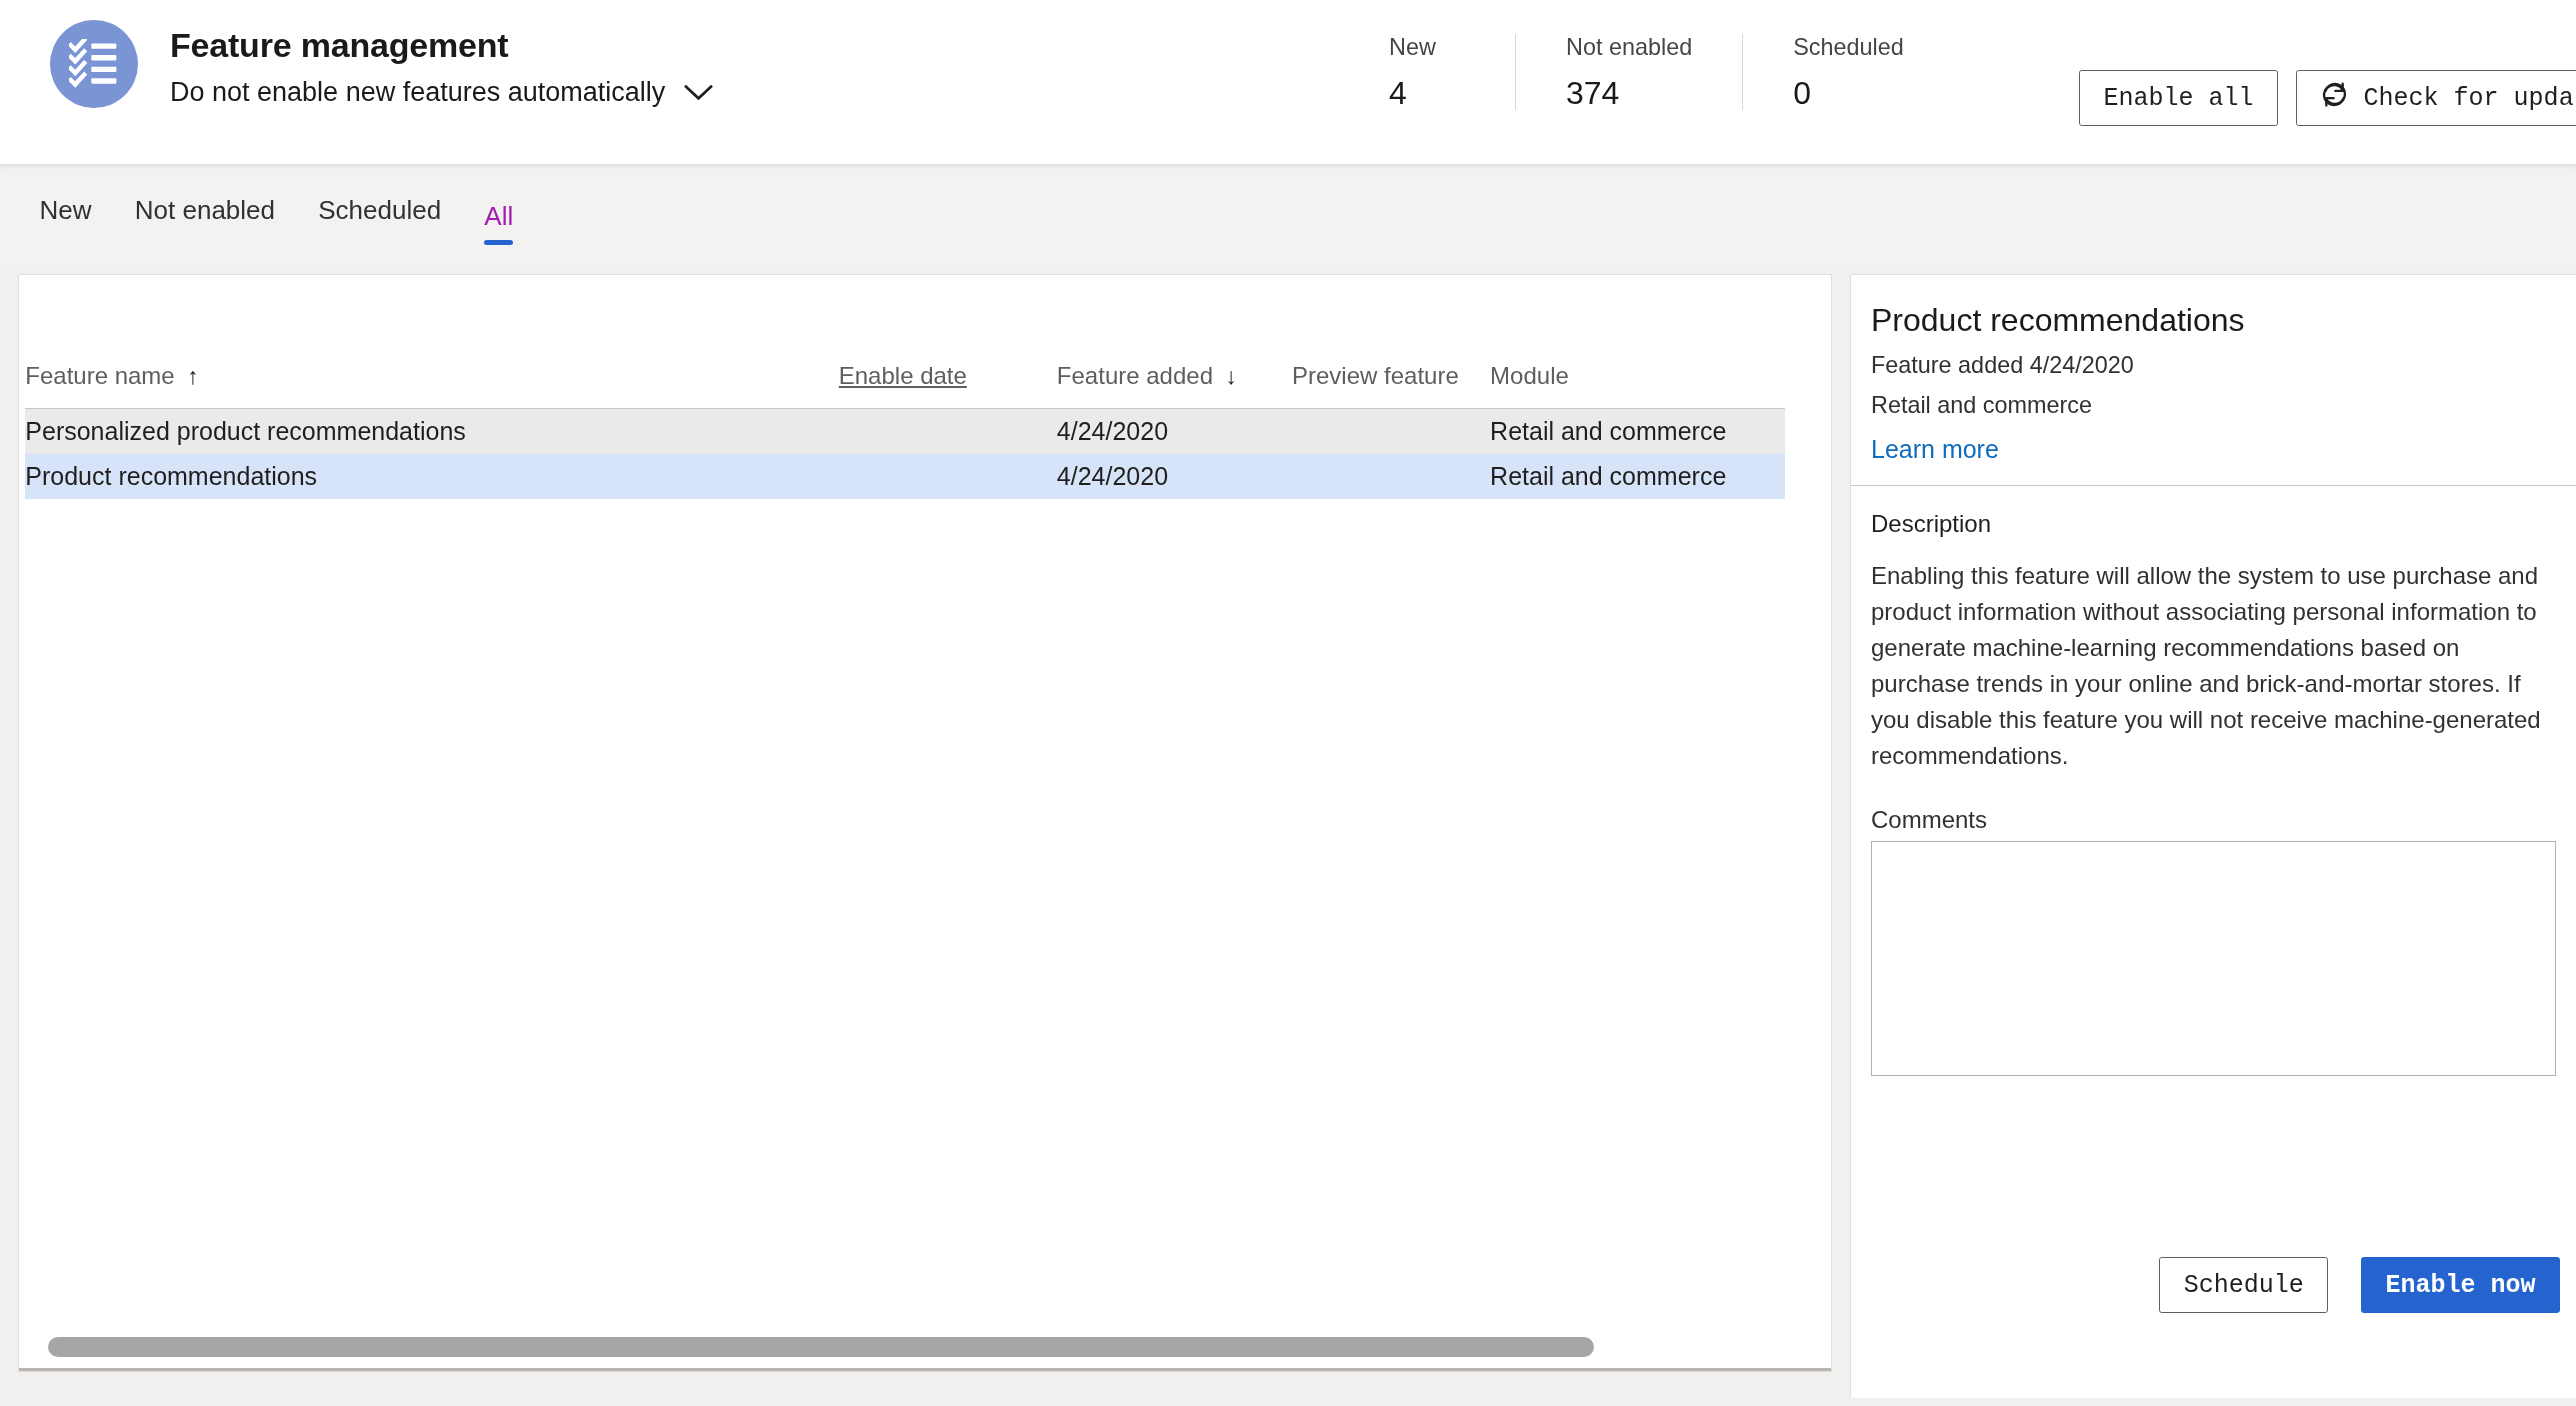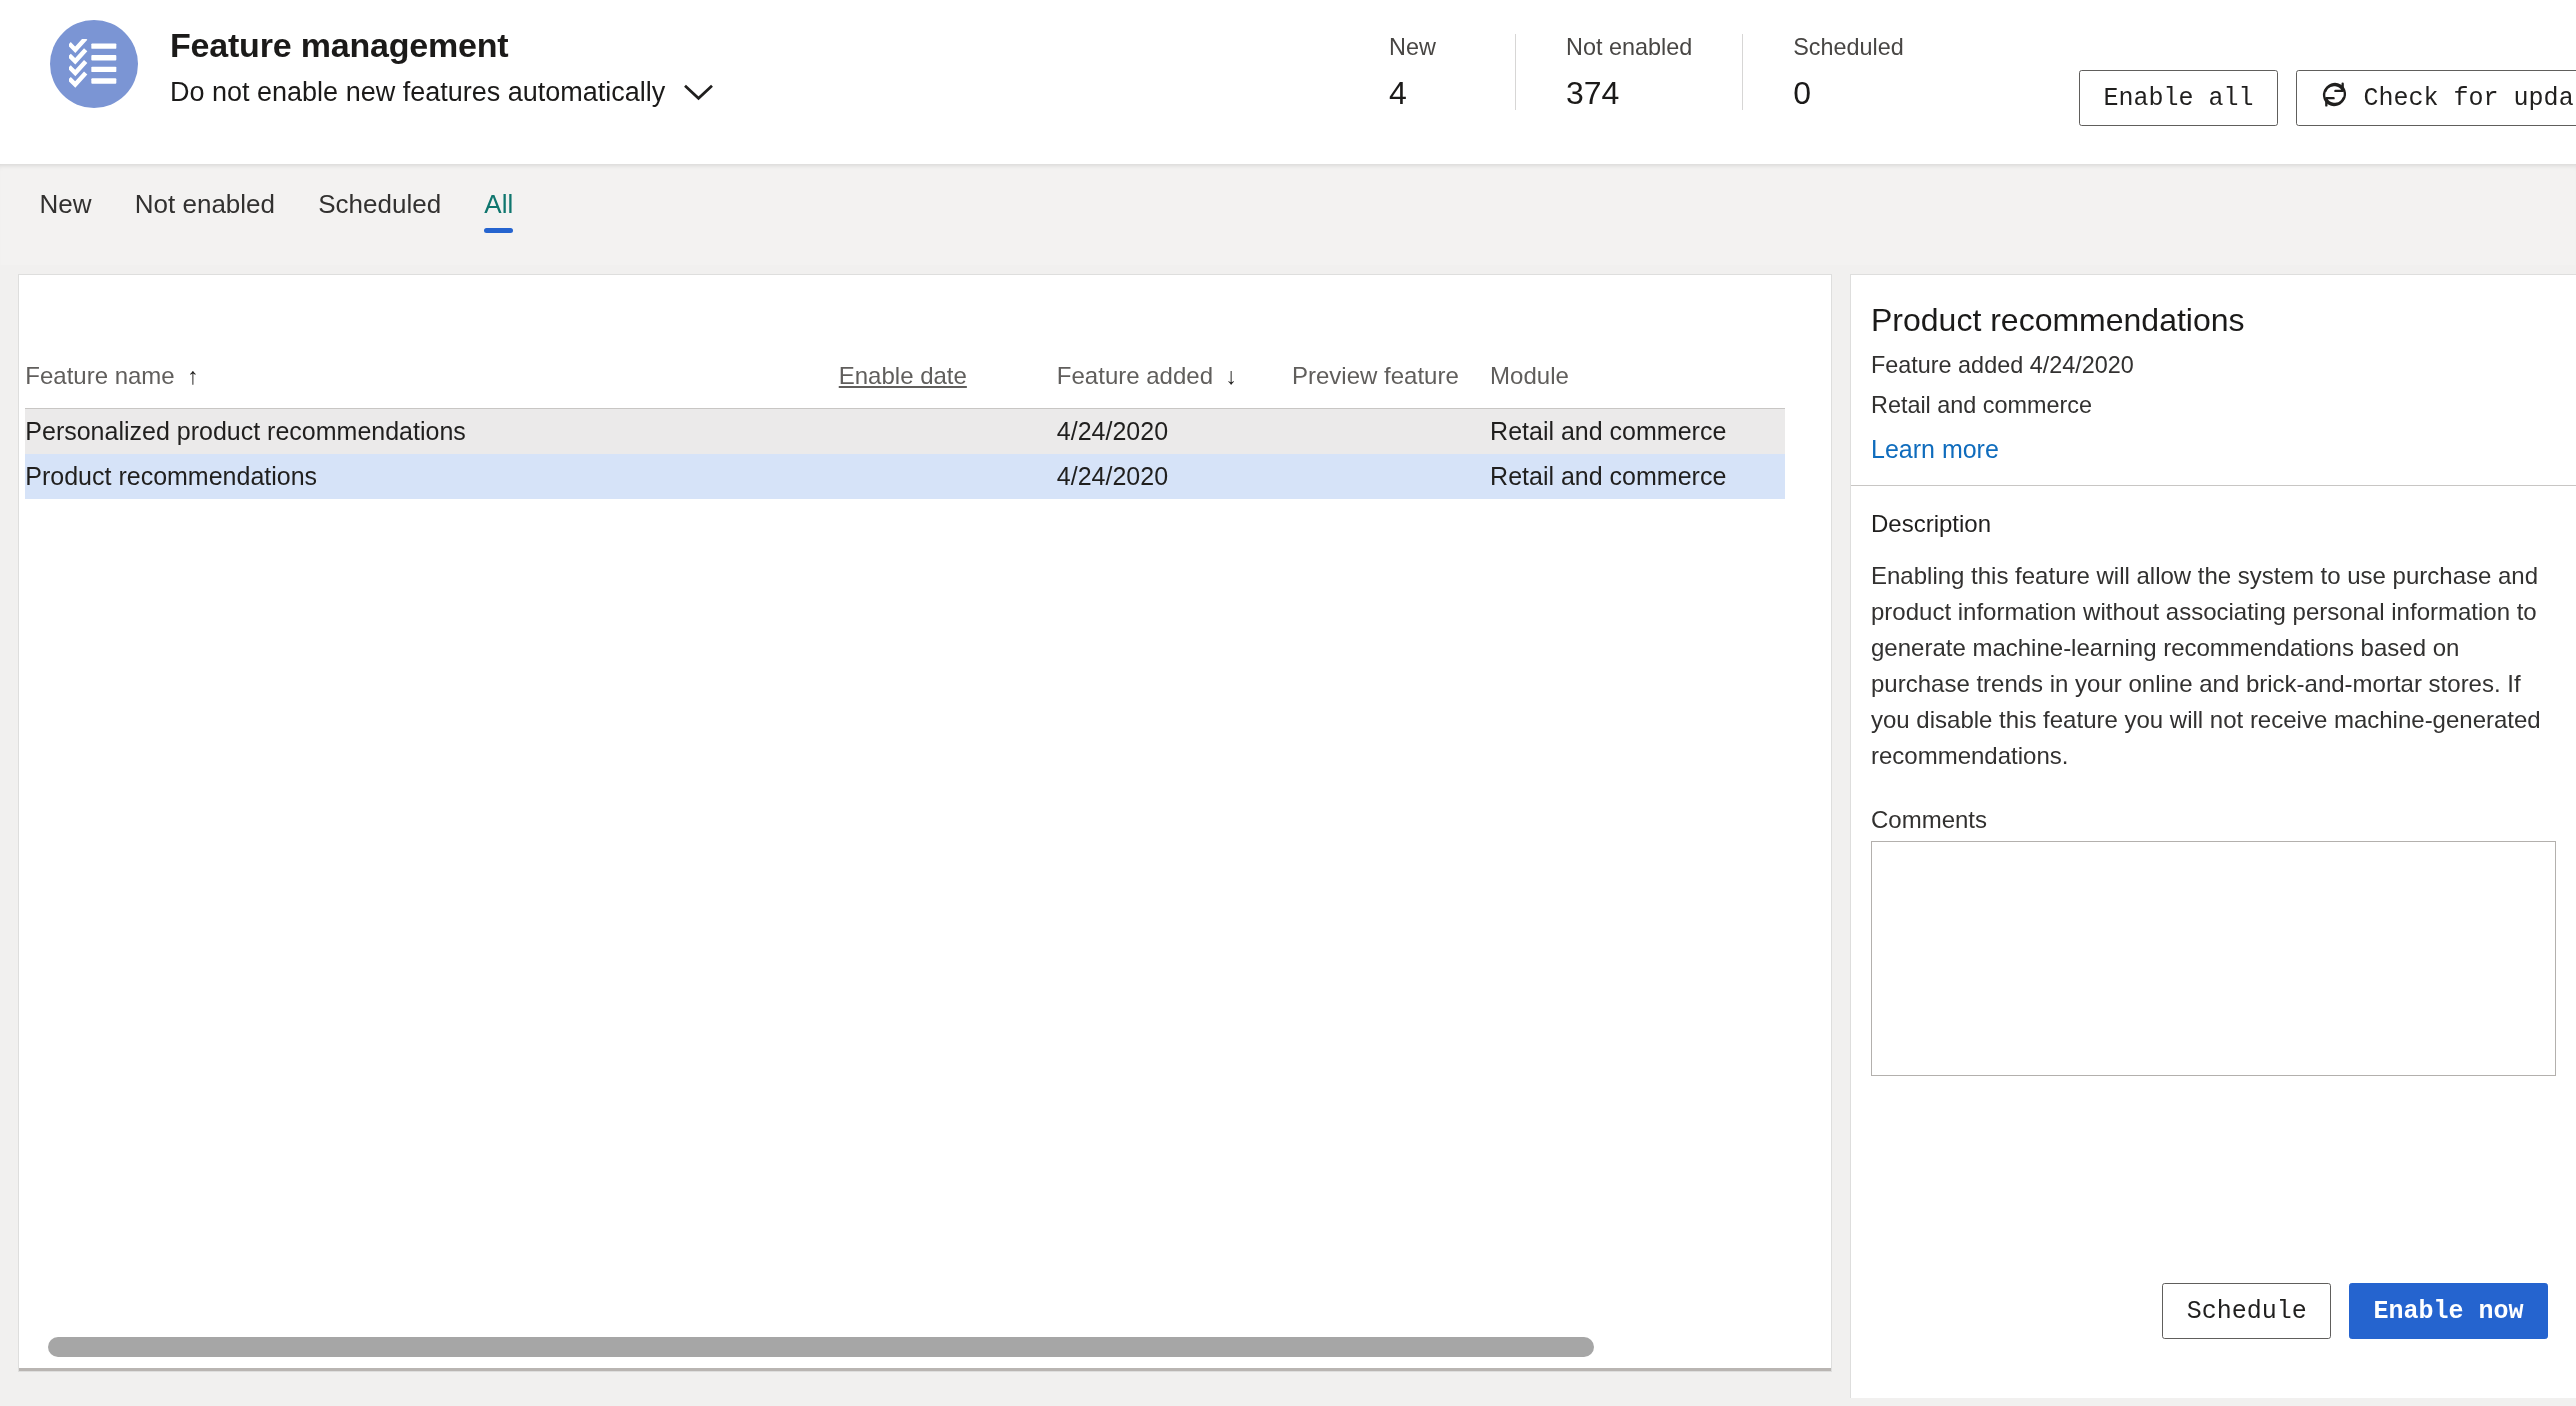--- a/index.html
+++ b/index.html
@@ -143,21 +143,21 @@
     align-items: center;
   }
   .tab {
     font-size: 26px;
     color: #323130;
     padding: 3.6px 21.6px 12.6px 21.6px;
     position: relative;
     cursor: pointer;
     white-space: nowrap;
   }
-  .tab.selected { color: #0f766e; }
+  .tab.selected { color: #a21caf; margin-top: 12px; }
   .tab.selected::after {
     content: "";
     position: absolute;
     left: 21.6px; right: 21.6px;
     bottom: 0;
     height: 4.5px;
     background: #2564cf;
     border-radius: 2.7px;
   }
 
@@ -326,27 +326,27 @@
   .detail-footer-divider {
     position: absolute;
     left: 0; right: 0;
     top: 1016px;
     height: 0.9px;
     background: #c8c6c4;
   }
   .detail-footer {
     position: absolute;
     left: 0; right: 0;
-    top: 983px;
+    top: 957px;
     height: 106px;
     display: flex;
     align-items: center;
     justify-content: flex-end;
-    gap: 18px;
-    padding-right: 28px;
+    gap: 33px;
+    padding-right: 16px;
     box-sizing: border-box;
     background: #ffffff;
   }
   .btn-primary {
     background: #2564cf;
     border: 0.9px solid #2564cf;
     color: #ffffff;
     font-weight: bold;
   }
 </style>

